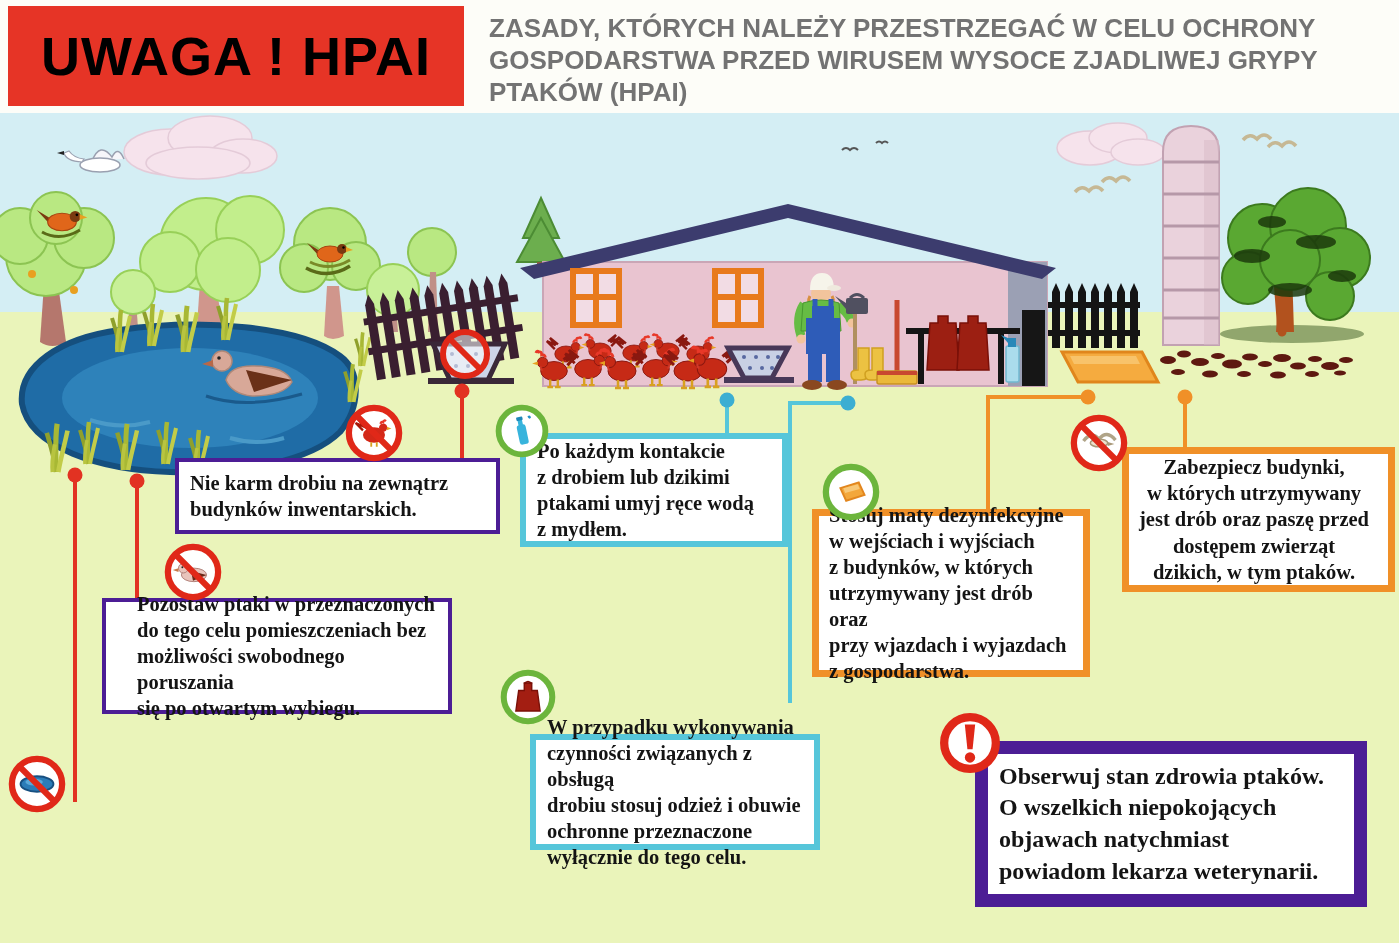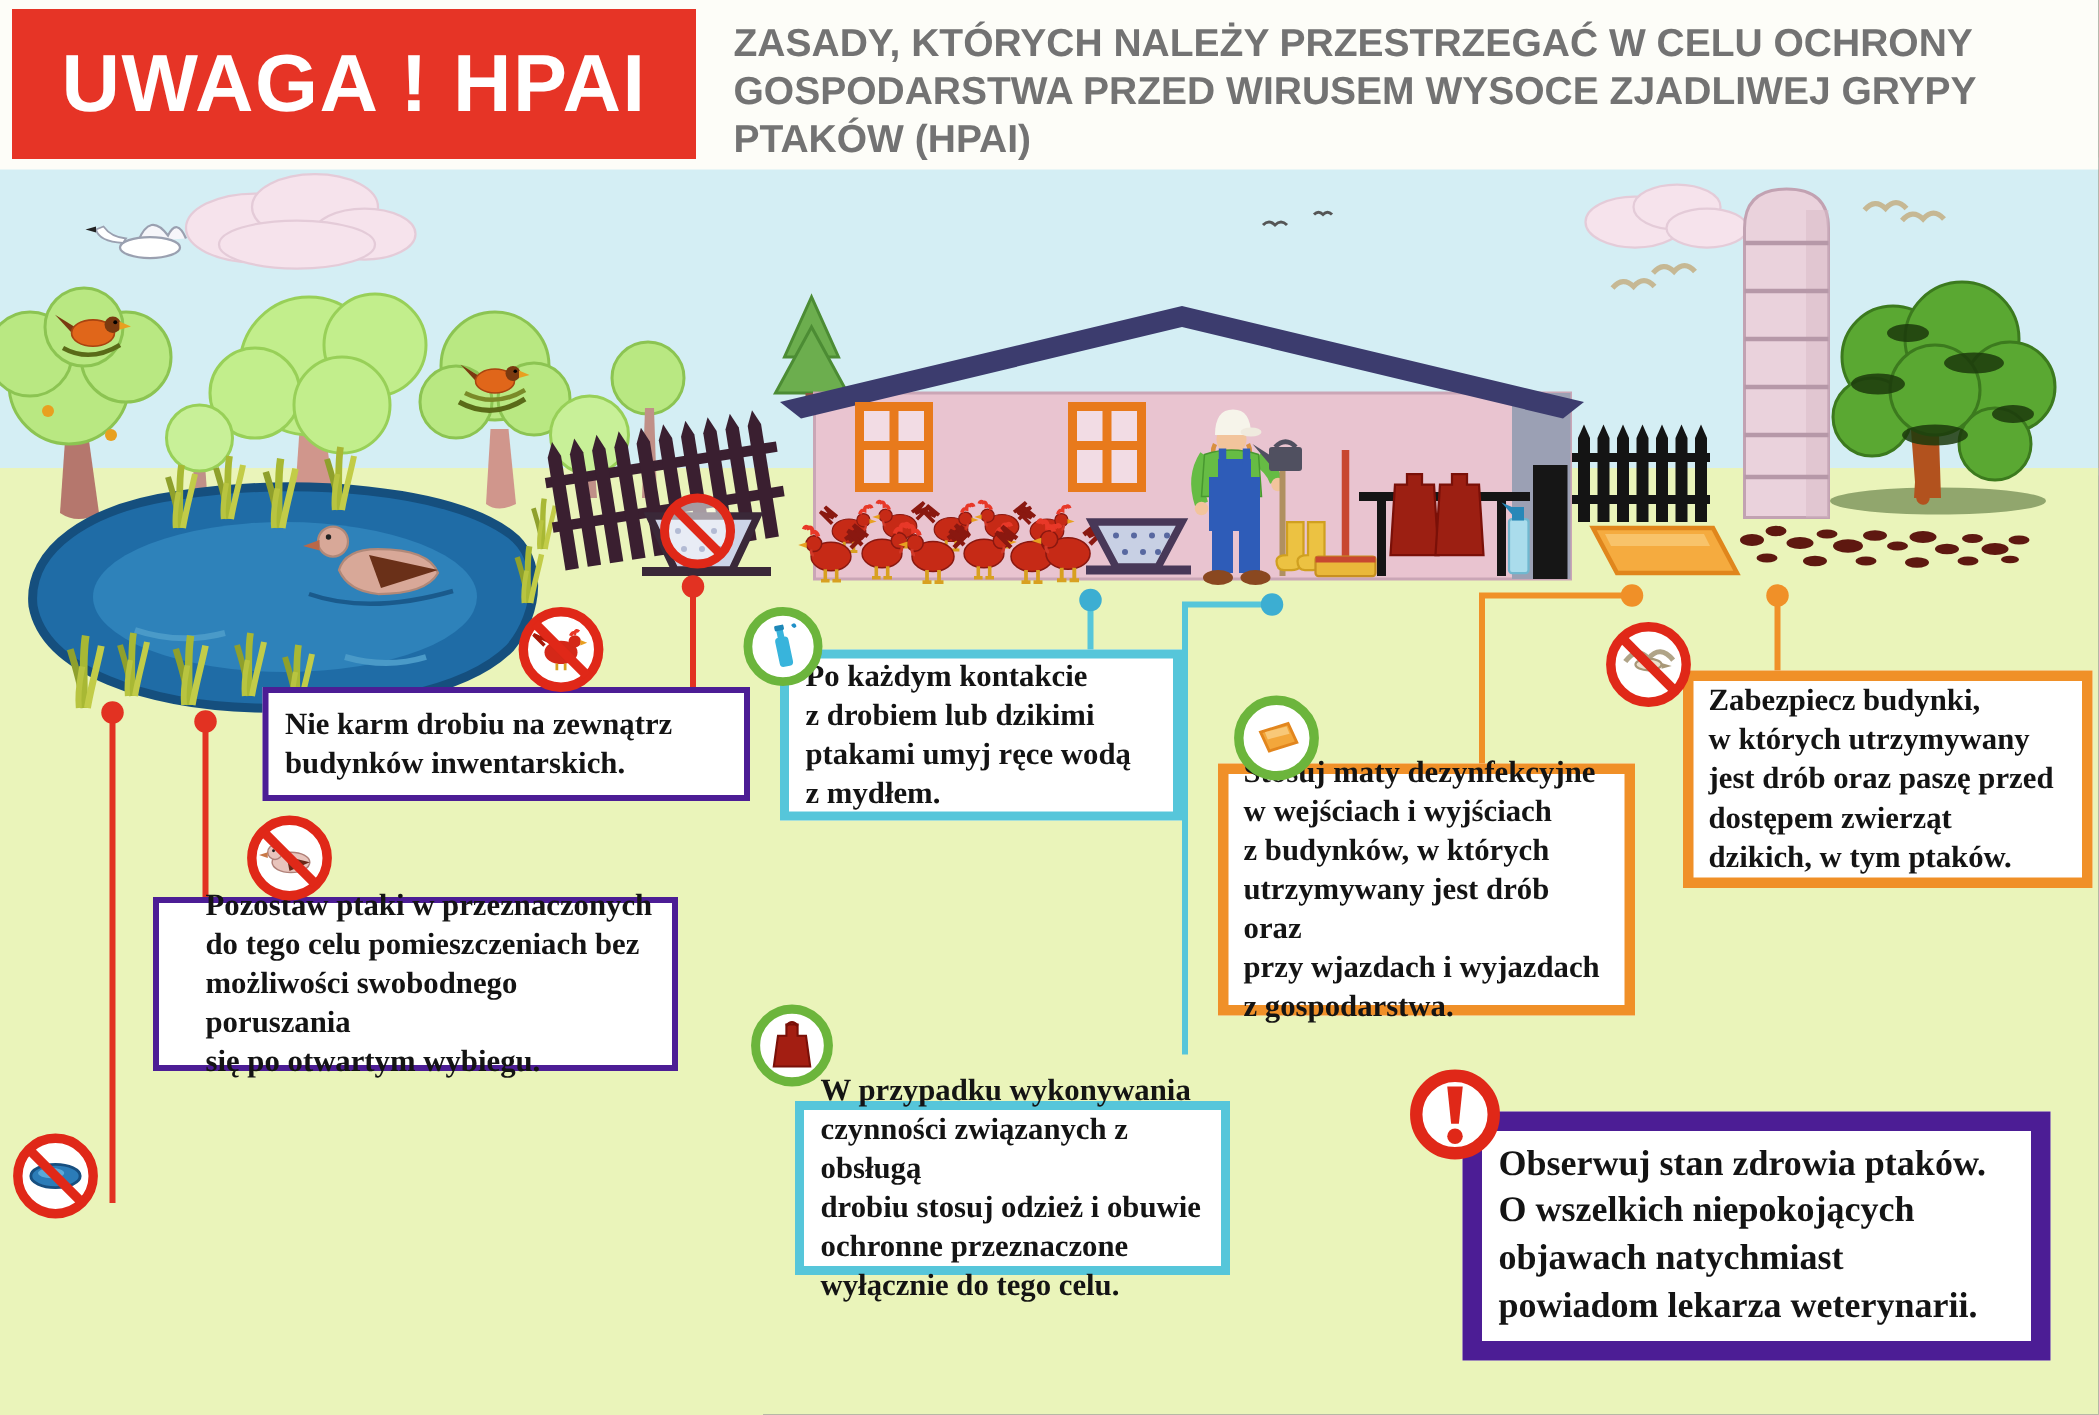--- a/index.html
+++ b/index.html
@@ -1,21 +1,21 @@
 <!DOCTYPE html>
 <html><head>
 <meta charset="utf-8">
 <style>
   html,body{margin:0;padding:0;background:#777;}
   .poster{position:relative;width:1399px;height:943px;background:#fdfdf8;overflow:hidden;
           font-family:"Liberation Sans",sans-serif;}
   
   .hdr{position:absolute;left:0;top:0;width:1399px;height:113px;background:#fdfdf8;z-index:4;}
   .banner{position:absolute;left:8px;top:6px;width:456px;height:100px;background:#e63426;
-          display:flex;align-items:center;justify-content:center;color:#ffffff;
+          display:flex;align-items:center;justify-content:center;color:#000000;
           font-weight:bold;font-size:54px;letter-spacing:1px;font-family:"Liberation Sans",sans-serif;}
   .title{position:absolute;left:489px;top:12px;width:905px;color:#737373;font-weight:bold;
          font-size:26px;line-height:1.24;white-space:pre-line;font-family:"Liberation Sans",sans-serif;}
   
   svg.scene{position:absolute;left:0;top:0;z-index:1;}
   
   .callout{position:absolute;background:#fff;box-sizing:border-box;display:flex;align-items:center;z-index:2;}
   .callout p{margin:0;padding:8px 11px;font-family:"Liberation Serif",serif;font-weight:bold;
              font-size:20.5px;line-height:1.27;color:#141414;white-space:pre-line;}
   .callout.red{border:4px solid #4c1d95;}
@@ -429,21 +429,21 @@
   <div class="callout orange" id="stosuj-maty" style="left:812px;top:509px;width:278px;height:168px;">
     <p style="padding:8px 10px;">Stosuj maty dezynfekcyjne
 w wejściach i wyjściach
 z budynków, w których
 utrzymywany jest drób oraz
 przy wjazdach i wyjazdach
 z gospodarstwa.</p>
   </div>
 
   <div class="callout orange" id="zabezpiecz" style="left:1122px;top:447px;width:273px;height:145px;">
-    <p style="padding:8px 10px;">Zabezpiecz budynki,
+    <p style="padding:8px 10px;text-align:center;">Zabezpiecz budynki,
 w których utrzymywany
 jest drób oraz paszę przed
 dostępem zwierząt
 dzikich, w tym ptaków.</p>
   </div>
 
 
   <div class="callout teal" id="w-przypadku" style="left:530px;top:734px;width:290px;height:116px;">
     <p>W przypadku wykonywania
 czynności związanych z obsługą

